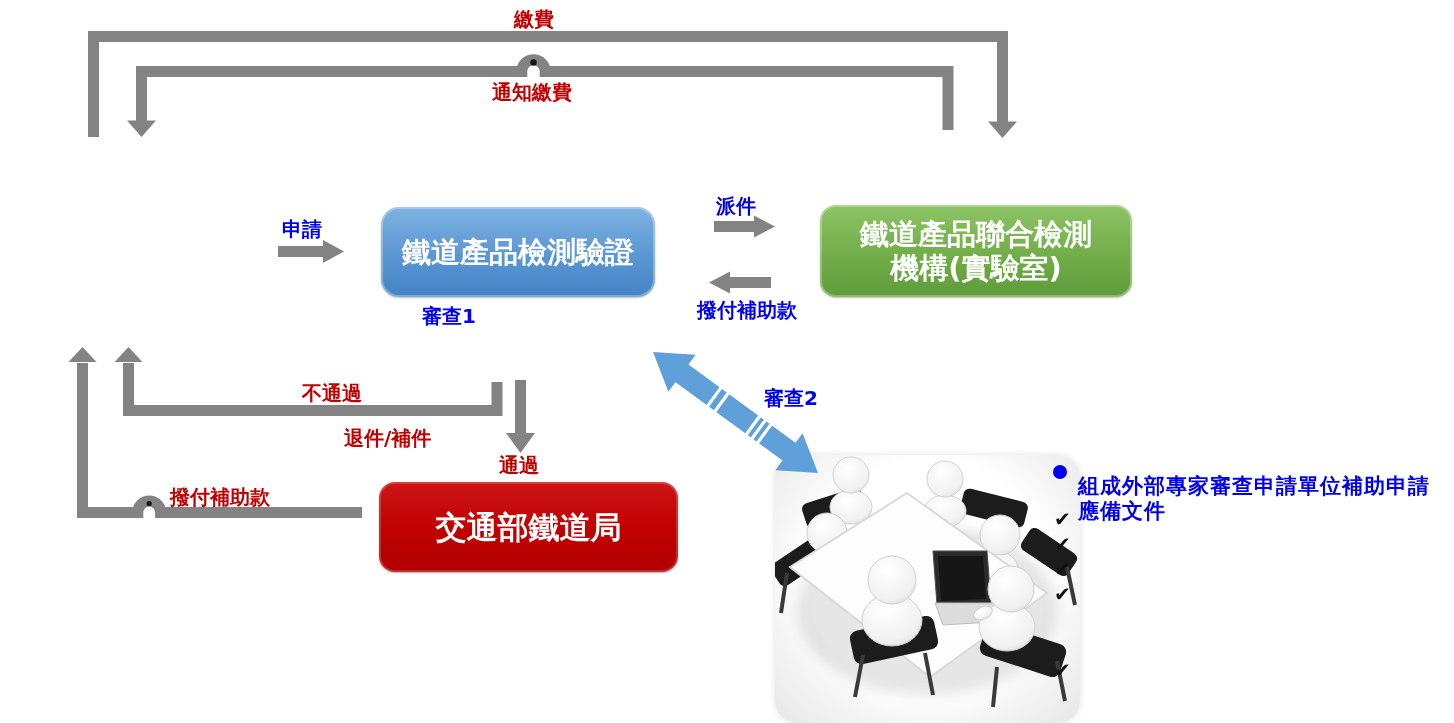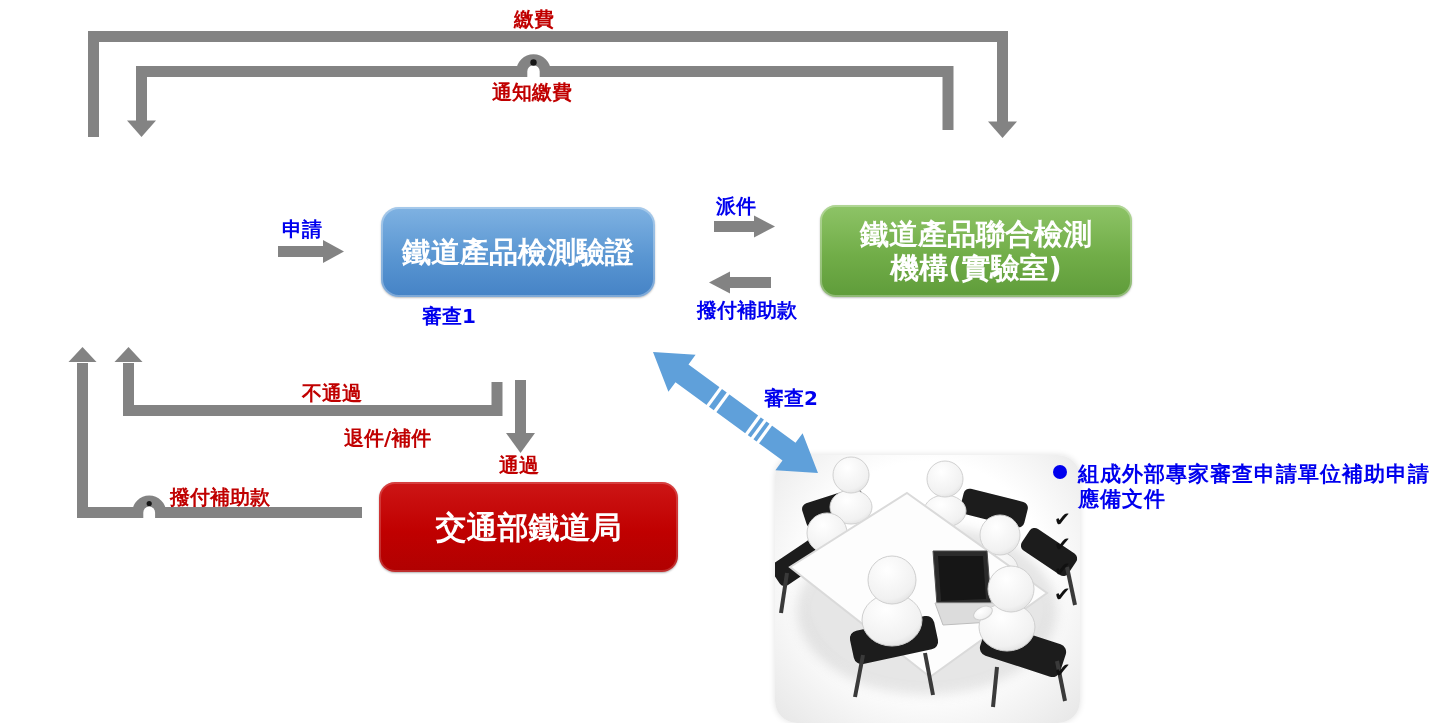--- a/index.html
+++ b/index.html
@@ -46,21 +46,21 @@
   .lbl-fail     {left:302px;top:380px;}
   .lbl-return   {left:296px;top:425px;margin-left:48px;}
   .lbl-pass     {left:499px;top:452px;}
   .lbl-grant    {left:170px;top:484px;}
   .lbl-review2  {left:764px;top:385px;}
   
   .bullet{
     position:absolute;left:1053px;top:465px;width:14px;height:14px;border-radius:50%;
     background:#0000EE;
   }
-  .ann-line{position:absolute;color:#0000EE;font-weight:bold;font-size:21px;white-space:nowrap;letter-spacing:1px;}
+  .ann-line{position:absolute;color:#0000EE;font-weight:bold;font-size:21px;white-space:nowrap;letter-spacing:1px;margin-top:12px;}
   .ann-line1{left:1078px;top:460px;}
   .ann-line2{left:1078px;top:485px;}
   .chk{position:absolute;left:1054px;color:#111;font-weight:bold;font-size:20px;line-height:1;}
   .chk1{top:509px;} .chk2{top:534px;} .chk3{top:559px;} .chk4{top:584px;} .chk5{top:660px;}
   
   .photo{
     position:absolute;left:775px;top:455px;width:305px;height:268px;border-radius:22px;overflow:hidden;
     background:radial-gradient(ellipse at 50% 45%, #ffffff 55%, #f1f1f1 80%, #e6e6e6 100%);
     box-shadow:0 0 6px rgba(0,0,0,.12);
   }

